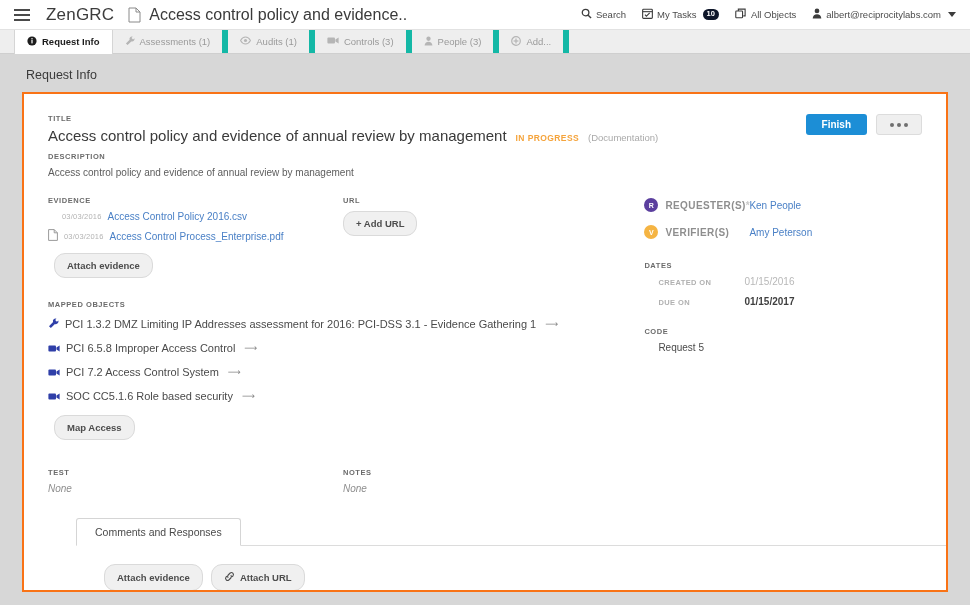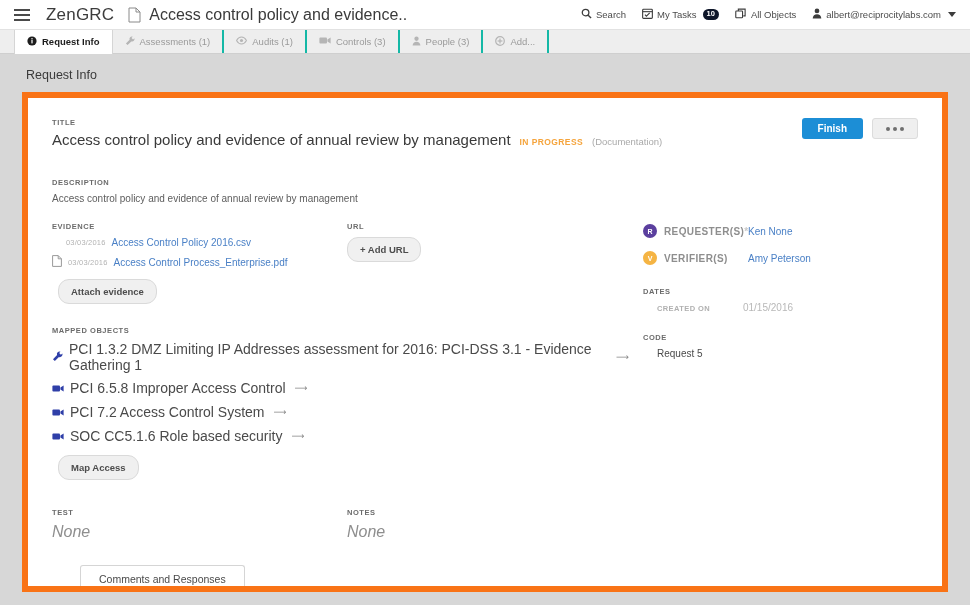--- a/index.html
+++ b/index.html
@@ -51,55 +51,55 @@
     display: flex;
     align-items: stretch;
     padding-left: 14px;
     border-bottom: 1px solid #cfcfcf;
   }
   .tab {
     display: flex; align-items: center; gap: 5px;
     padding: 0 12px;
     font-size: 9.5px; color: #9a9a9a;
     cursor: pointer; white-space: nowrap;
-    border-right: 2px solid #14b8a6;
+    border-right: 6px solid #14b8a6;
   }
   .tab.active {
     background: #ffffff; color: #1d1d1d; font-weight: bold;
     border-left: 1px solid #d5d5d5; border-right: 1px solid #d5d5d5;
     margin-bottom: -1px; padding-bottom: 1px;
   }
 
   
   .page {
     height: 551px;
     background: #d7d7d7;
     padding: 0 22px 0 22px;
     position: relative;
   }
   .page-heading {
     font-size: 12.5px; color: #3a3a3a;
     padding: 14px 0 10px 4px;
   }
   .card {
     background: #ffffff;
-    border: 6px solid #f97316;
+    border: 2px solid #f97316;
     height: 500px;
     padding: 20px 24px 0 24px;
     position: relative;
     overflow: hidden;
   }
 
   
   .flabel {
     font-size: 7.5px; font-weight: bold; color: #6b6b6b;
     letter-spacing: .55px; text-transform: uppercase;
     margin-bottom: 6px;
   }
-  .none-val { font-size: 16px; color: #8e8e8e; font-style: italic; }
+  .none-val { font-size: 10px; color: #8e8e8e; font-style: italic; }
 
   
   .card-top { display: flex; align-items: flex-start; }
   .card-actions { margin-left: auto; display: flex; gap: 9px; padding-top: 0px; }
   .btn-finish {
     background: #1c8ed6; color: #fff; border: none;
     font-size: 10px; font-weight: bold;
     padding: 5px 16px; border-radius: 3px; cursor: pointer;
   }
   .btn-dots {
@@ -130,21 +130,21 @@
   .ev-indent { padding-left: 14px; }
 
   .gbtn {
     display: inline-flex; align-items: center; gap: 5px;
     background: #f0f0f0; border: 1px solid #dadada; border-radius: 11px;
     font-size: 9.5px; font-weight: bold; color: #4d4d4d;
     padding: 6px 12px; cursor: pointer;
   }
 
   .mo-row { display: flex; align-items: center; gap: 6px; margin-bottom: 6px; }
-  .mo-text { font-size: 14px; color: #4a4a4a; }
+  .mo-text { font-size: 11px; color: #4a4a4a; }
   .arrow-glyph { color: #8a8a8a; font-size: 9px; margin-left: 3px; }
 
   
   .person-row { display: flex; align-items: center; margin-bottom: 13px; }
   .avatar {
     width: 14px; height: 14px; border-radius: 50%;
     color: #fff; font-size: 7px; font-weight: bold;
     display: flex; align-items: center; justify-content: center;
     margin-right: 7px; flex: 0 0 auto;
   }
@@ -331,21 +331,21 @@
       <div class="card-actions">
         <button class="btn-finish">Finish</button>
         <div class="btn-dots">
           <span></span>
           <span></span>
           <span></span>
         </div>
       </div>
     </div>
 
-    <div style="margin-top:30px">
+    <div style="margin-top:8px">
       <div class="flabel">DESCRIPTION</div>
       <div class="desc-text">Access control policy and evidence of annual review by management</div>
     </div>
 
     <div class="body-cols">
 
       <div class="col-left">
 
         <div class="sub-cols">
           <div class="sub-left">
@@ -442,37 +442,41 @@
 
       </div>
 
       <div class="col-right">
 
         <div class="person-row">
           <div class="avatar" style="background:#5b3f9e">R</div>
           <div class="role-label">
             <span>REQUESTER(S)</span><span class="req-star">*</span>
           </div>
-          <div class="person-name">Ken None</div>
+          <div class="person-name">Ken People</div>
         </div>
 
 
         <div class="person-row">
           <div class="avatar" style="background:#f5b443">V</div>
           <div class="role-label">
             <span>VERIFIER(S)</span><span class="req-star"></span>
           </div>
           <div class="person-name">Amy Peterson</div>
         </div>
 
         <div class="dates-block">
           <div class="flabel">DATES</div>
           <div class="date-row">
             <div class="date-key">CREATED ON</div>
             <div class="date-val">01/15/2016</div>
+          </div>
+          <div class="date-row">
+            <div class="date-key">DUE ON</div>
+            <div class="date-val strong">01/15/2017</div>
           </div>
         </div>
 
         <div class="code-block">
           <div class="flabel">CODE</div>
           <div class="code-val">Request 5</div>
         </div>
 
       </div>
     </div>

